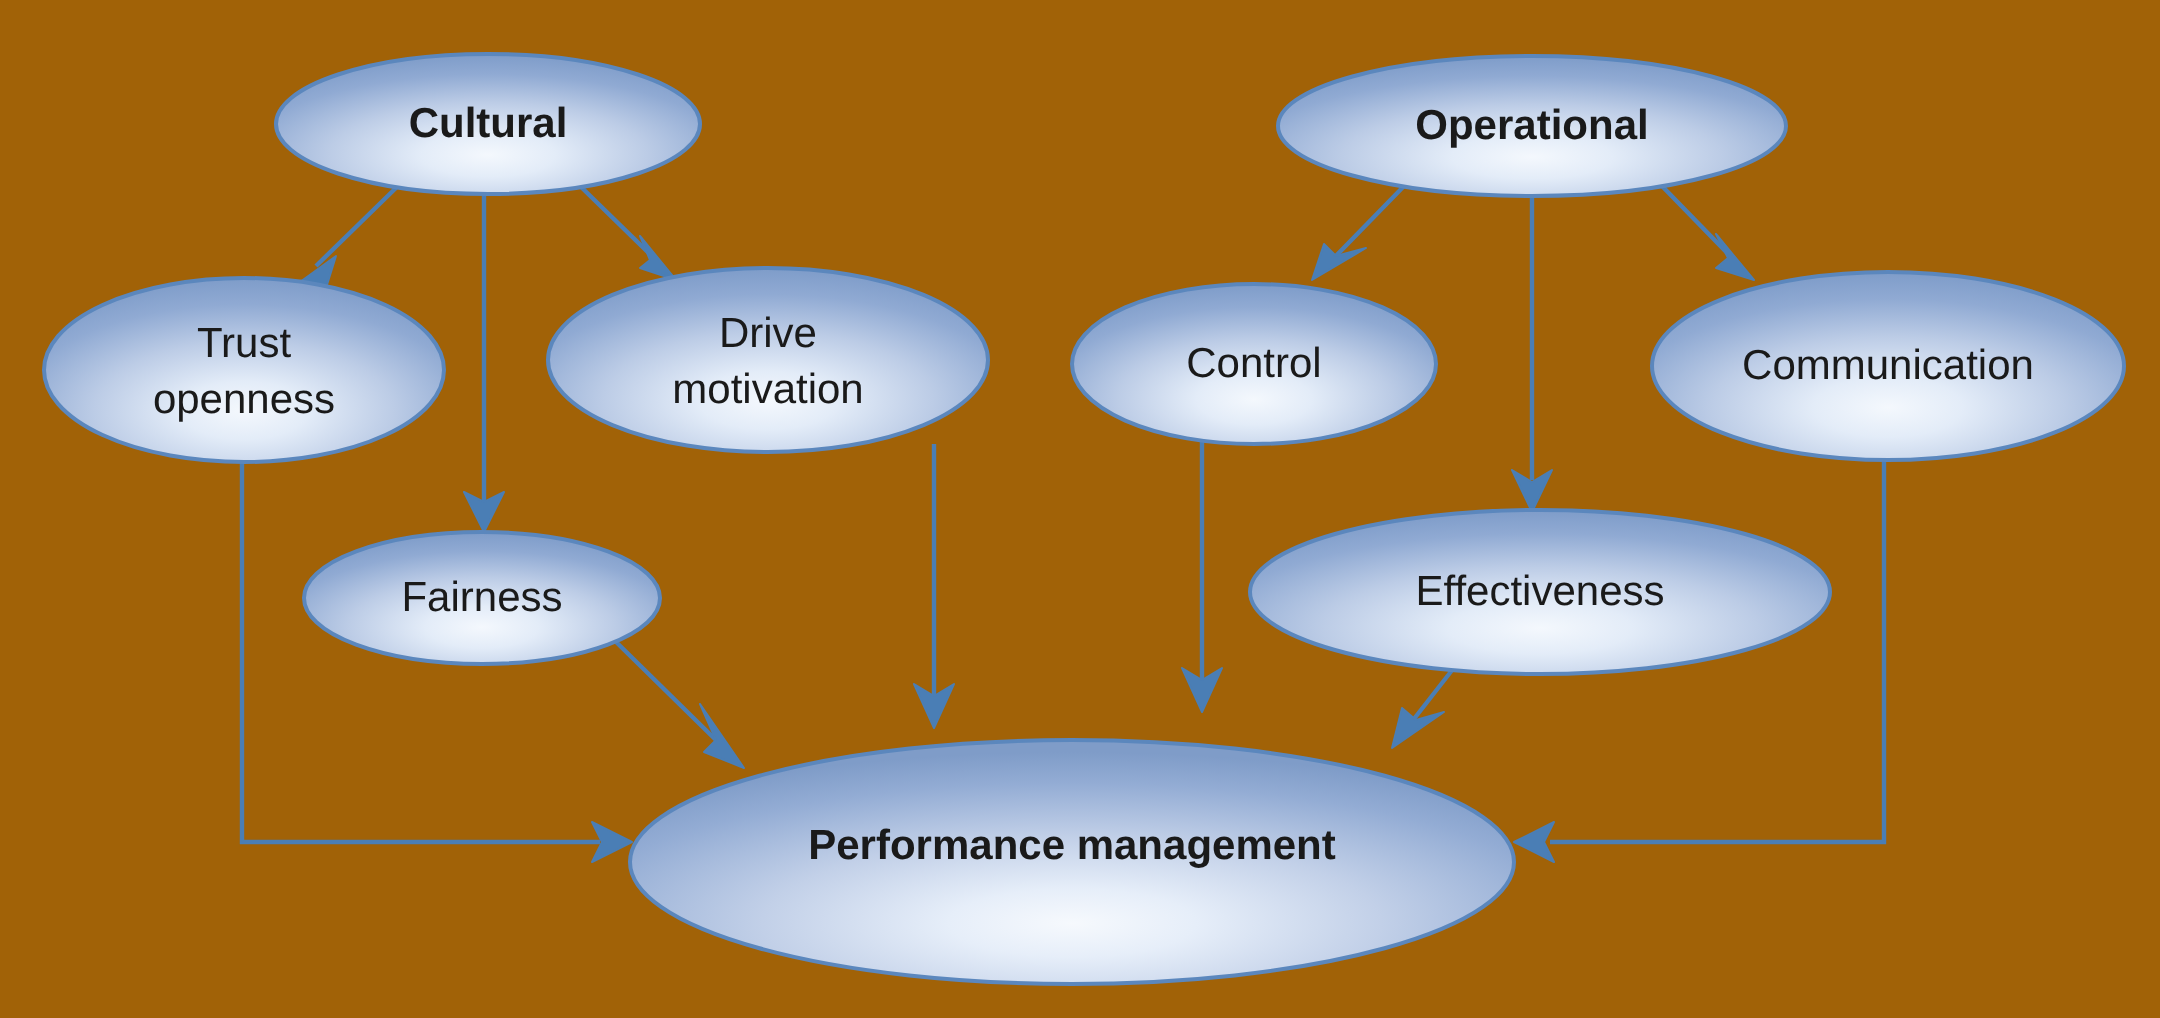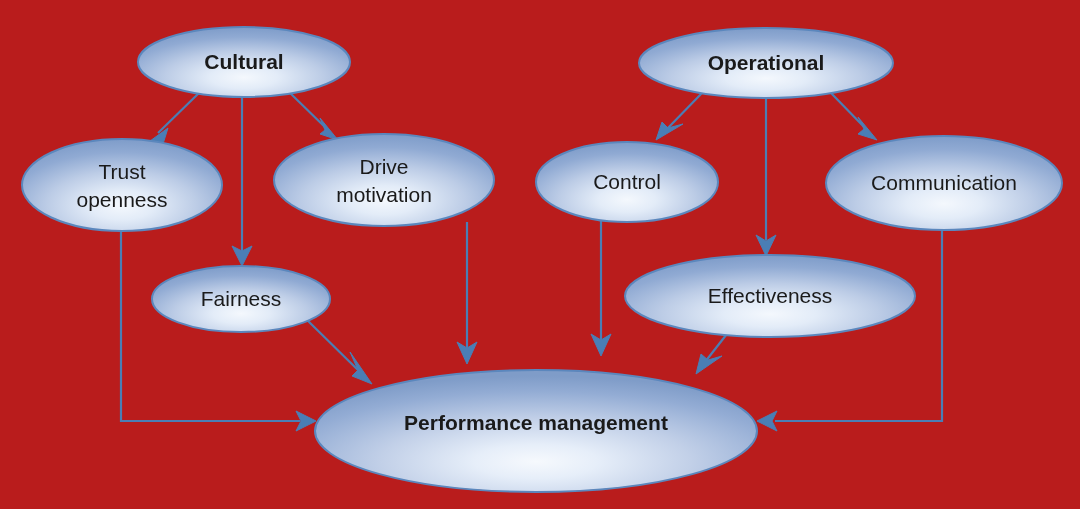--- a/index.html
+++ b/index.html
@@ -10,21 +10,21 @@
   body {
     width: 1080px;
     height: 509px;
     font-family: "Liberation Sans", sans-serif;
     overflow: hidden;
   }
   #diagram-root {
     position: relative;
     width: 1080px;
     height: 509px;
-    background: #b91c1c;
+    background: #a16207;
   }
   svg#diagram-svg {
     display: block;
     width: 1080px;
     height: 509px;
   }
   .node-ellipse {
     stroke: #5b87bd;
     stroke-width: 2;
   }

